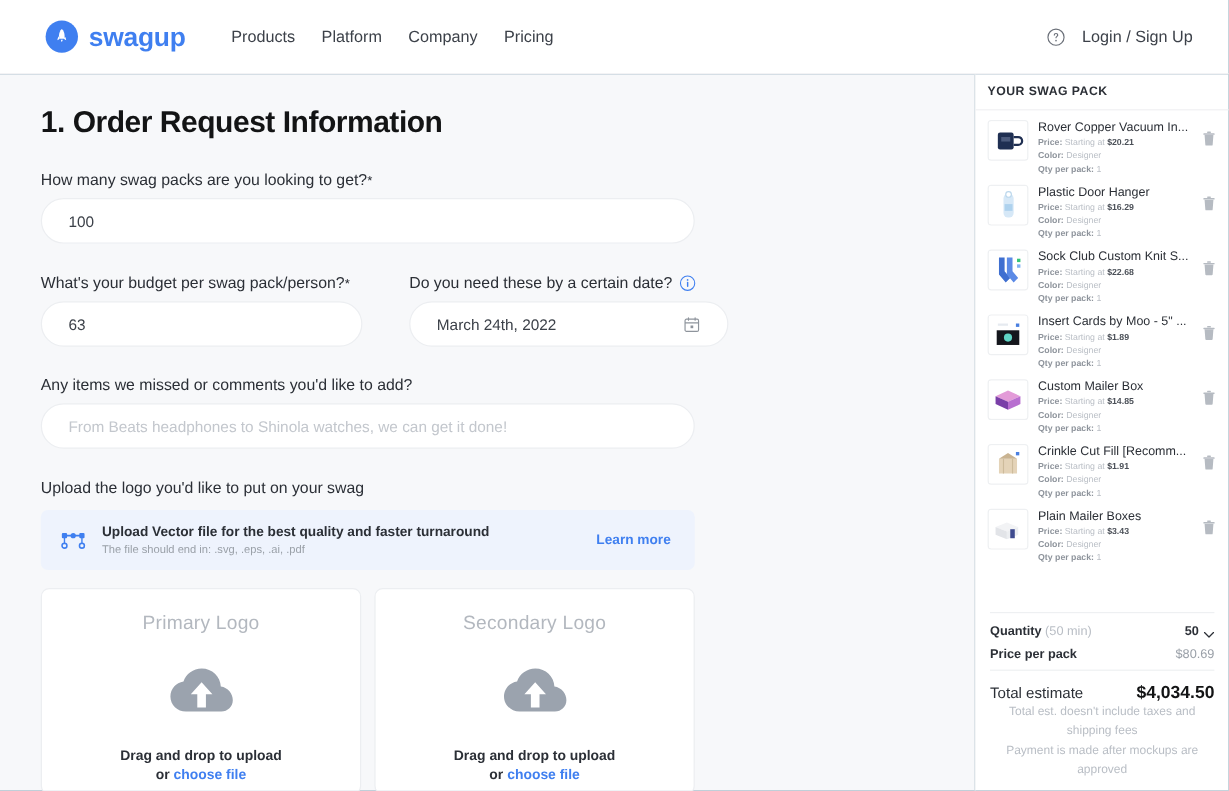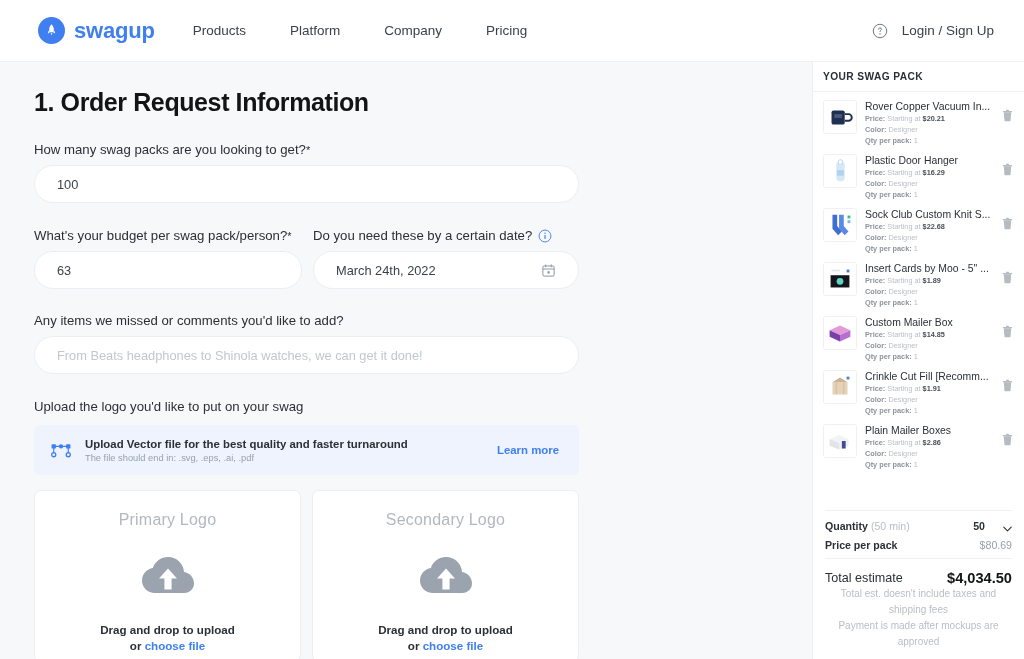--- a/index.html
+++ b/index.html
@@ -20,21 +20,21 @@
   .brand { display:flex; align-items:center; margin-left:38px; }
   .logo-mark {
     width:27px; height:27px; border-radius:50%;
     background:#3f7ff0; display:flex; align-items:center; justify-content:center;
     flex:none;
   }
   .brand-name {
     margin-left:9px; font-size:22px; font-weight:700; color:#3f7ff0;
     letter-spacing:-0.2px;
   }
-  .nav { display:flex; align-items:center; margin-left:38px; gap:44px; }
+  .nav { display:flex; align-items:center; margin-left:38px; gap:22px; }
   .nav-item { font-size:13.5px; color:#3c4149; }
   .header-right {
     position:absolute; right:30px; display:flex; align-items:center; gap:14px;
   }
   .help-icon { width:16px; height:16px; display:block; }
   .login-link { font-size:13.5px; color:#3c4149; }
 
   
   .main {
     position:absolute; top:62px; left:0; width:812px; height:597px;
@@ -50,21 +50,21 @@
   .input {
     height:38px; background:#ffffff; border:1px solid #eceef1;
     border-radius:19px; display:flex; align-items:center;
     padding:0 22px; font-size:12.8px; color:#3c4149;
   }
   .input.placeholder { color:#c3c7cd; }
   .row-q1 { margin-top:25px; }
   .w-full { width:545px; }
   .row-two { margin-top:25px; display:flex; gap:11px; }
   .col-budget { width:268px; }
-  .col-date { width:266px; }
+  .col-date { width:266px;margin-left:28px; }
   .label-row { display:flex; align-items:center; gap:6px; margin-bottom:8px; }
   .info-icon { width:14px; height:14px; display:block; }
   .date-input { justify-content:space-between; }
   .cal-icon { width:15px; height:15px; display:block; }
   .row-comments { margin-top:24px; }
   .row-upload-label { margin-top:25px; }
 
   .vector-banner {
     margin-top:11px; width:545px; height:50px; background:#eef3fd;
     border-radius:6px; display:flex; align-items:center; padding:0 16px;
@@ -118,21 +118,21 @@
   .trash { width:11px; height:13px; flex:none; margin-top:9px; margin-right:3px; }
 
   .sb-summary { padding:0 12px; }
   .sum-divider { height:1px; background:#eef0f2; margin:0 0 9px 0; }
   .sum-row {
     display:flex; justify-content:space-between; align-items:center;
     font-size:10.6px; color:#2b2f36; margin-bottom:7px;
   }
   .sum-row .lbl { font-weight:700; }
   .sum-row .hint { color:#b9bec5; font-weight:400; }
-  .qty-val { display:flex; align-items:flex-end; gap:18px; font-weight:700; }
+  .qty-val { display:flex; align-items:flex-end; gap:4px; font-weight:700; }
   .chev { width:9px; height:6px; display:block; }
   .price-val { color:#9aa0a8; font-weight:400; }
   .total-row {
     display:flex; justify-content:space-between; align-items:center;
     padding-top:11px; border-top:1px solid #eef0f2; margin-top:4px;
   }
   .total-label { font-size:12.6px; color:#2b2f36; font-weight:400; }
   .total-value { font-size:14.6px; color:#131415; font-weight:700; }
   .sb-foot {
     margin-top:auto; padding:0 10px 9px 10px; text-align:center;
@@ -385,21 +385,21 @@
         <div class="sb-item">
           <div class="thumb"><svg viewBox="0 0 34 34">
               <rect width="34" height="34" fill="#fff"></rect>
               <path d="M6 15l10-4 10 4-10 4z" fill="#f2f3f5"></path>
               <path d="M6 15v7l10 4v-7z" fill="#e2e4e8"></path>
               <path d="M26 15v7l-10 4v-7z" fill="#eceef1"></path>
               <rect x="19" y="17" width="4" height="8" fill="#3f4b8f"></rect>
             </svg></div>
           <div class="item-info">
             <div class="item-name">Plain Mailer Boxes</div>
-            <div class="item-meta"><b>Price:</b> Starting at <span class="val-strong">$2.86</span></div>
+            <div class="item-meta"><b>Price:</b> Starting at <span class="val-strong">$3.43</span></div>
             <div class="item-meta"><b>Color:</b> <span>Designer</span></div>
             <div class="item-meta"><b>Qty per pack:</b> <span>1</span></div>
           </div>
           <svg class="trash" viewBox="0 0 14 16">
             <path d="M2.3 4h9.4l-.8 10.4a1 1 0 0 1-1 .95H4.1a1 1 0 0 1-1-.95L2.3 4z" fill="#b6bbc2"></path>
             <rect x="1" y="2.4" width="12" height="1.5" rx=".6" fill="#b6bbc2"></rect>
             <rect x="5" y=".6" width="4" height="1.6" rx=".6" fill="#b6bbc2"></rect>
           </svg>
         </div>
       </div>

